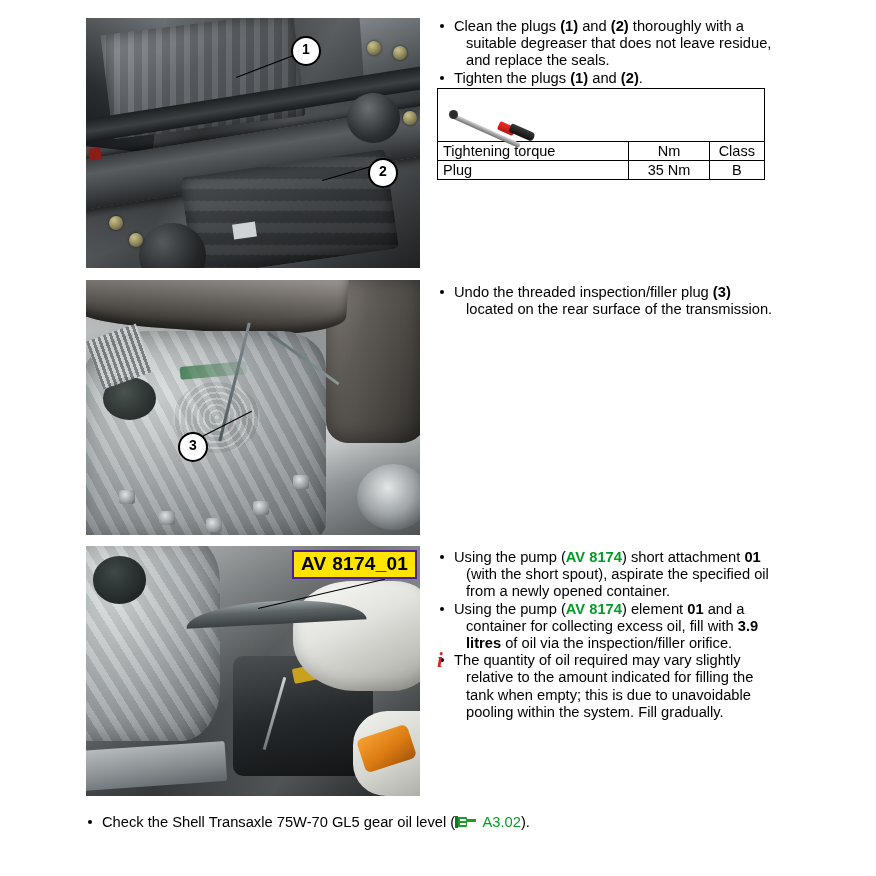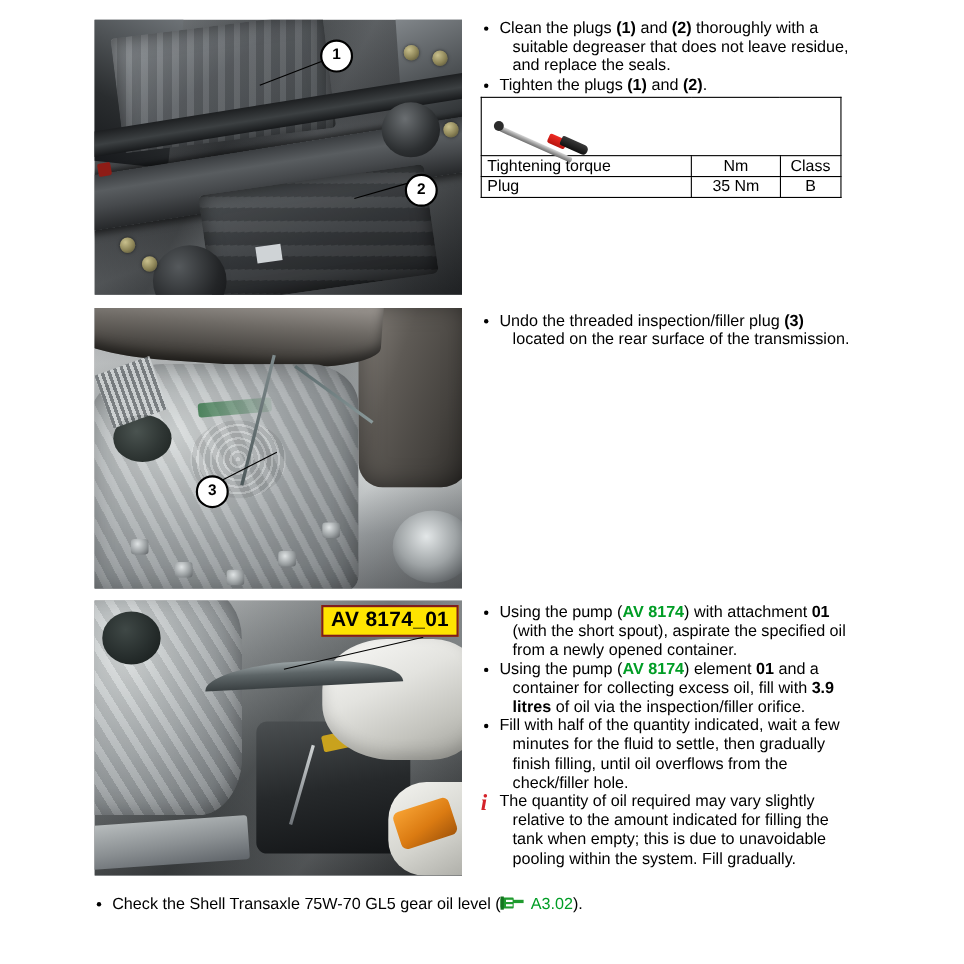--- a/index.html
+++ b/index.html
@@ -262,21 +262,21 @@
     height: 0;
     border-top: 1.6px solid #000;
     transform-origin: 0 0;
     z-index: 5;
   }
 
   
   .tool-label {
     position: absolute;
     background: #ffe400;
-    border: 2px solid #7f1d1d;
+    border: 2px solid #4c1d95;
     color: #000;
     font-weight: bold;
     font-size: 19px;
     letter-spacing: .3px;
     padding: 1px 7px 2px 7px;
     font-family: "Liberation Sans", sans-serif;
     z-index: 7;
     white-space: nowrap;
   }
 
@@ -504,23 +504,23 @@
     <div class="p3-glove2"></div>
     <div class="p3-tube"></div>
     <div class="p3-orange"></div>
 
     <div class="leader" style="left:172px; top:62px; width:130px; transform:rotate(-13deg);"></div>
     <div class="tool-label" style="left:206px; top:4px;">AV 8174_01</div>
   </div>
 
   <div class="txtcol" style="left:436px; top:549px; width:340px;">
     <ul class="bl" id="list-section-3">
-        <li><span class="dot"></span><span class="body"><span>Using the pump (</span><span class="green">AV 8174</span><span>) with attachment </span><b>01</b><span> (with the short spout), aspirate the specified oil from a newly opened container.</span></span></li>
+        <li><span class="dot"></span><span class="body"><span>Using the pump (</span><span class="green">AV 8174</span><span>) short attachment </span><b>01</b><span> (with the short spout), aspirate the specified oil from a newly opened container.</span></span></li>
         <li><span class="dot"></span><span class="body"><span>Using the pump (</span><span class="green">AV 8174</span><span>) element </span><b>01</b><span> and a container for collecting excess oil, fill with </span><b>3.9 litres</b><span> of oil via the inspection/filler orifice.</span></span></li>
-        <li><span class="dot"></span><span class="body"><span>Fill with half of the quantity indicated, wait a few minutes for the fluid to settle, then gradually finish filling, until oil overflows from the check/filler hole.</span></span></li>
+        <li><span class="dot"></span></li>
         <li class="info"><span class="iicon">i</span><span class="body"><span>The quantity of oil required may vary slightly relative to the amount indicated for filling the tank when empty; this is due to unavoidable pooling within the system. Fill gradually.</span></span></li>
       </ul>
   </div>
 
   <div class="txtcol" style="left:84px; top:814px; width:700px;">
     <ul class="bl" id="list-section-4">
         <li><span class="dot"></span><span class="body"><span>Check the Shell Transaxle 75W-70 GL5 gear oil level (</span><span class="hand-icon"><span class="palm"></span><span class="finger"></span><span class="cuff"></span><span class="slitA"></span><span class="slitB"></span></span><span class="greenplain"> A3.02</span><span>).</span></span></li>
       </ul>
   </div>
 

